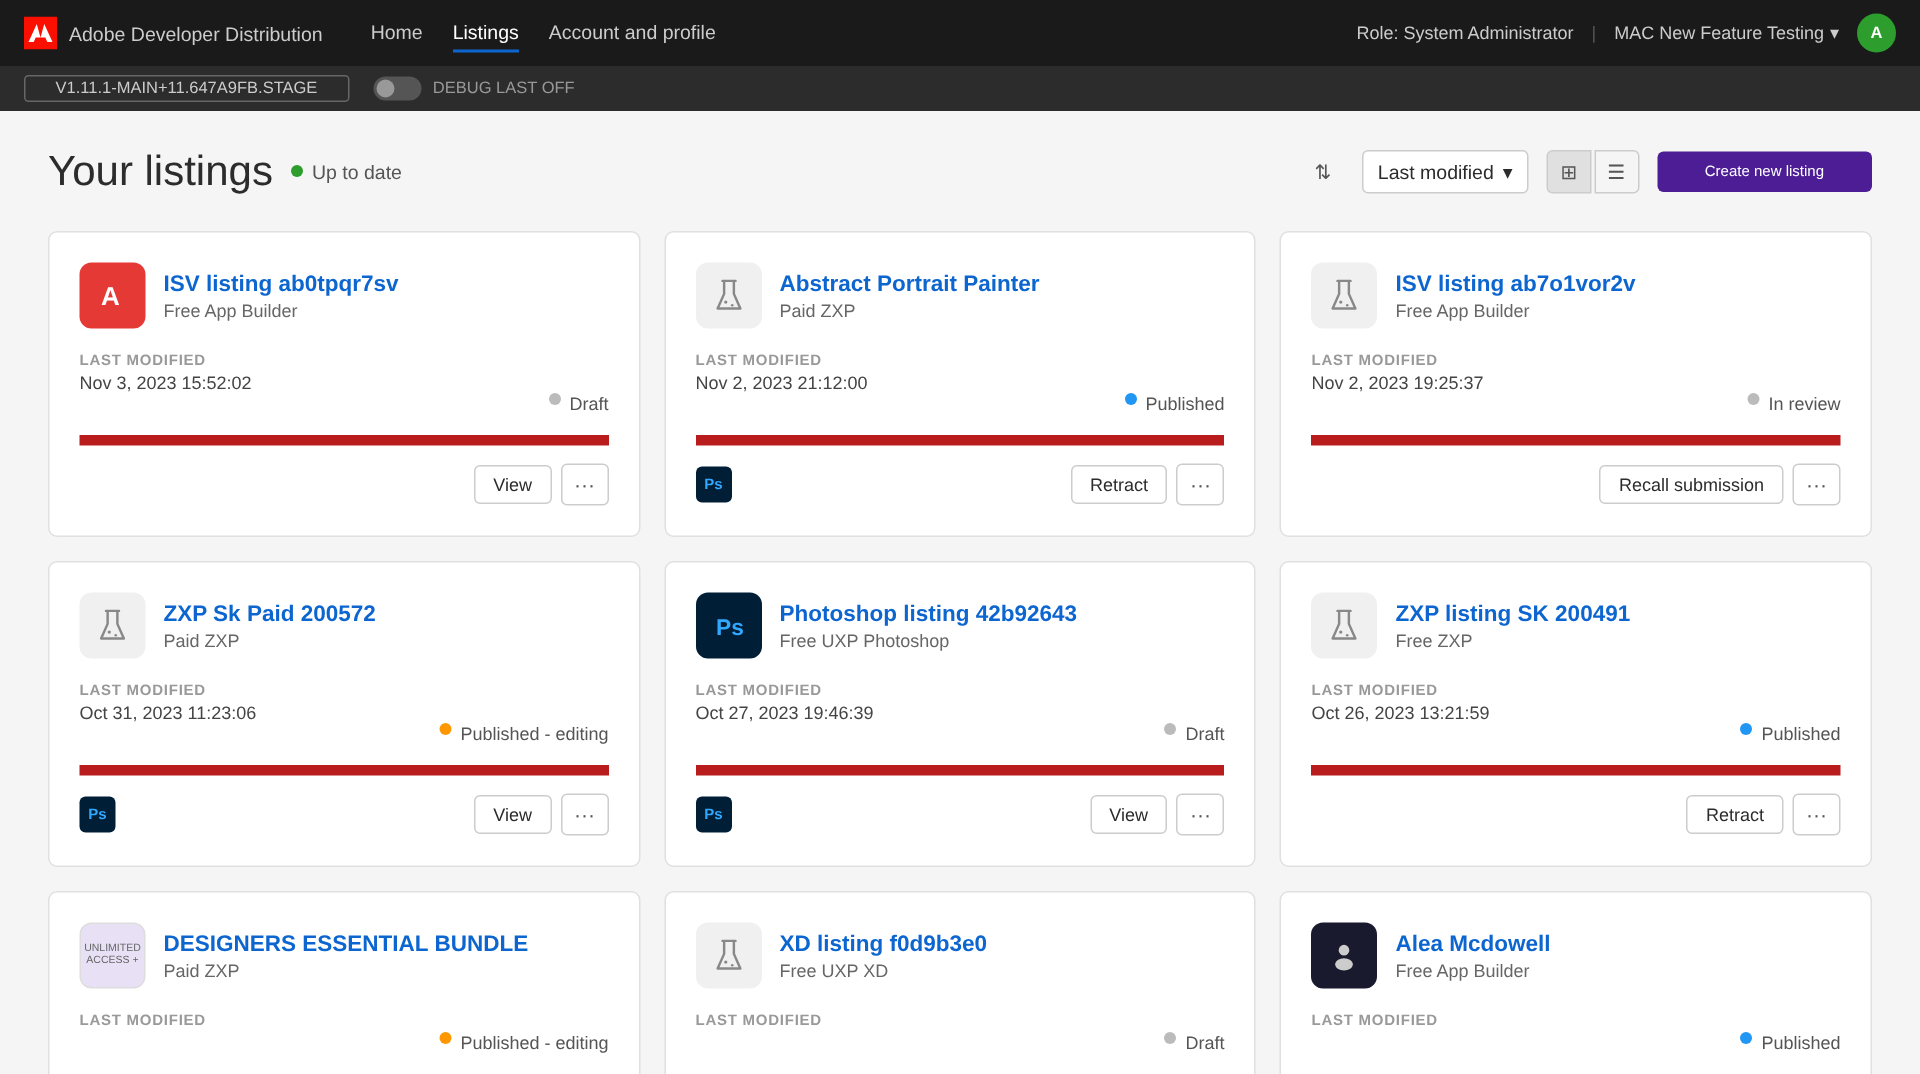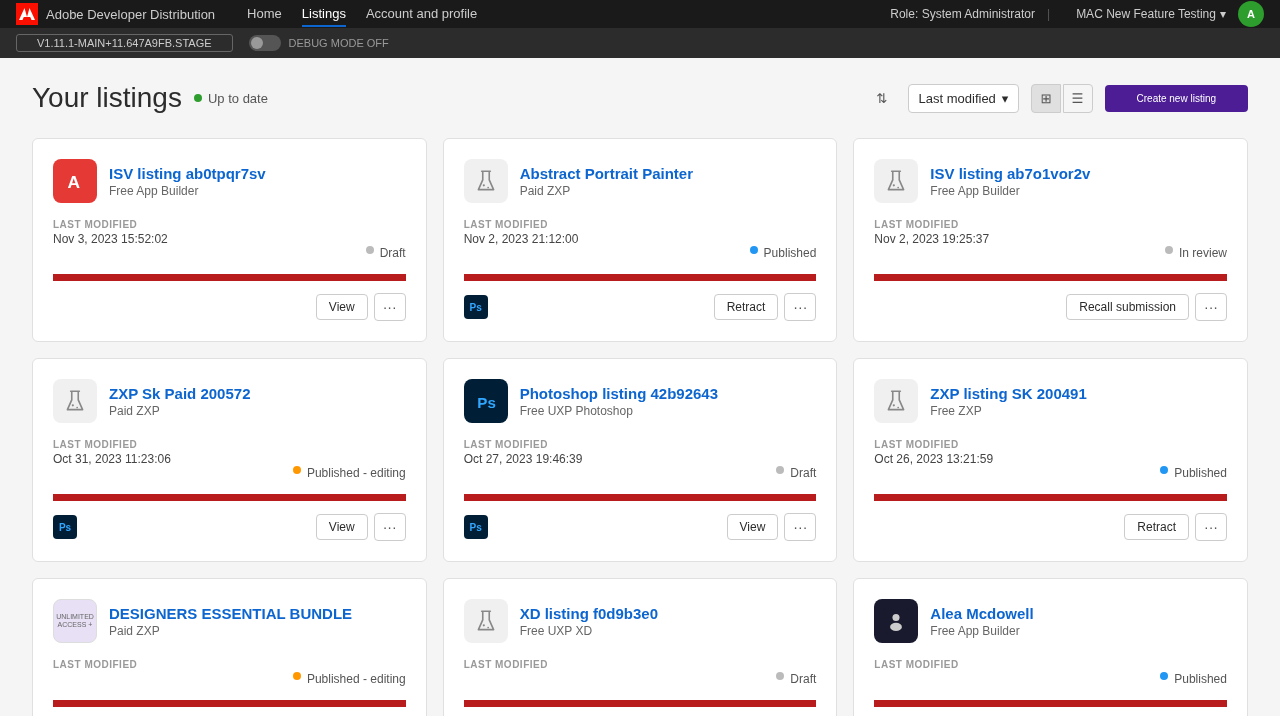--- a/index.html
+++ b/index.html
@@ -1,36 +1,36 @@
 <!DOCTYPE html>
 <html><head>
   <meta charset="utf-8">
   <style>
     * { box-sizing: border-box; margin: 0; padding: 0; }
     body { font-family: 'Adobe Clean', -apple-system, BlinkMacSystemFont, 'Segoe UI', sans-serif; background: #f5f5f5; font-size: 14px; color: #2c2c2c; }
 
     
     .topnav {
       background: #1a1a1a;
-      height: 28px;
+      height: 44px;
       display: flex;
       align-items: center;
       padding: 0 16px;
       gap: 24px;
     }
     .topnav-logo { display: flex; align-items: center; gap: 8px; }
     .topnav-logo-icon { width: 22px; height: 22px; }
     .topnav-brand { color: #ccc; font-size: 13px; }
     .topnav-links { display: flex; gap: 20px; margin-left: 8px; }
     .topnav-link { color: #ccc; font-size: 13px; cursor: pointer; text-decoration: none; padding: 4px 0; }
     .topnav-link.active { color: #fff; border-bottom: 2px solid #0d66d0; }
     .topnav-right { margin-left: auto; display: flex; align-items: center; gap: 12px; color: #ccc; font-size: 12px; }
     .topnav-role { color: #ccc; }
     .topnav-separator { color: #555; }
-    .topnav-env { display: flex; align-items: center; gap: 4px; color: #ccc; cursor: pointer; margin-left: 14px; }
+    .topnav-env { display: flex; align-items: center; gap: 4px; color: #ccc; cursor: pointer; }
     .topnav-avatar { width: 26px; height: 26px; border-radius: 50%; background: #2d9e2d; display: flex; align-items: center; justify-content: center; color: white; font-size: 11px; font-weight: bold; }
 
     
     .version-bar {
       background: #2c2c2c;
       padding: 6px 16px;
       display: flex;
       align-items: center;
       gap: 16px;
     }
@@ -214,21 +214,21 @@
     <div class="topnav-avatar">
       <span>A</span>
     </div>
   </div>
 </nav>
 
 <div class="version-bar">
   <span class="version-badge">V1.11.1-MAIN+11.647A9FB.STAGE</span>
   <div class="debug-toggle">
     <div class="toggle-switch"></div>
-    <span class="debug-label">DEBUG MODE OFF</span>
+    <span class="debug-label">DEBUG LAST OFF</span>
   </div>
 </div>
 
 <div class="main">
 
   <div class="page-header">
     <div class="page-title-area">
       <h1 class="page-title">Your listings</h1>
       <div class="status-badge">
         <div class="status-dot"></div>

